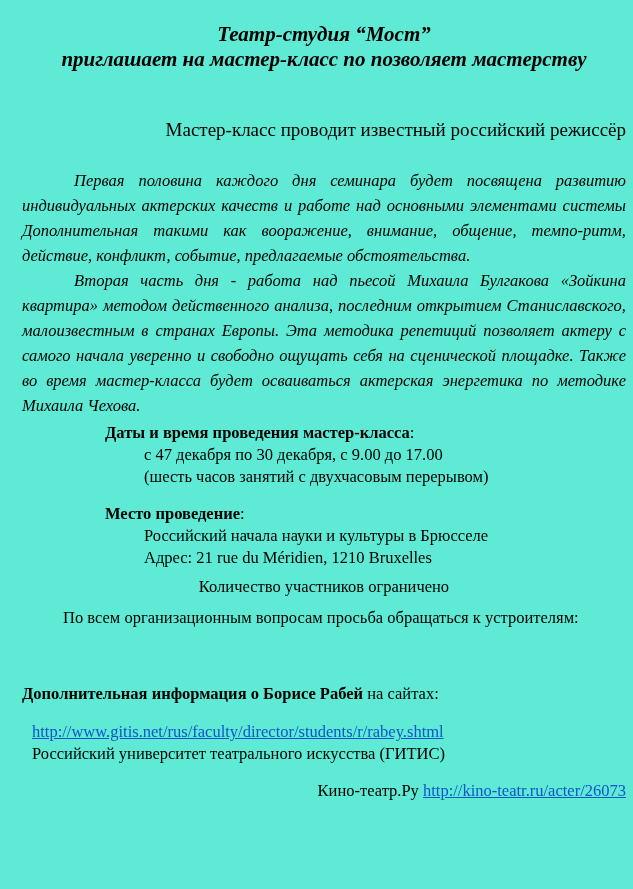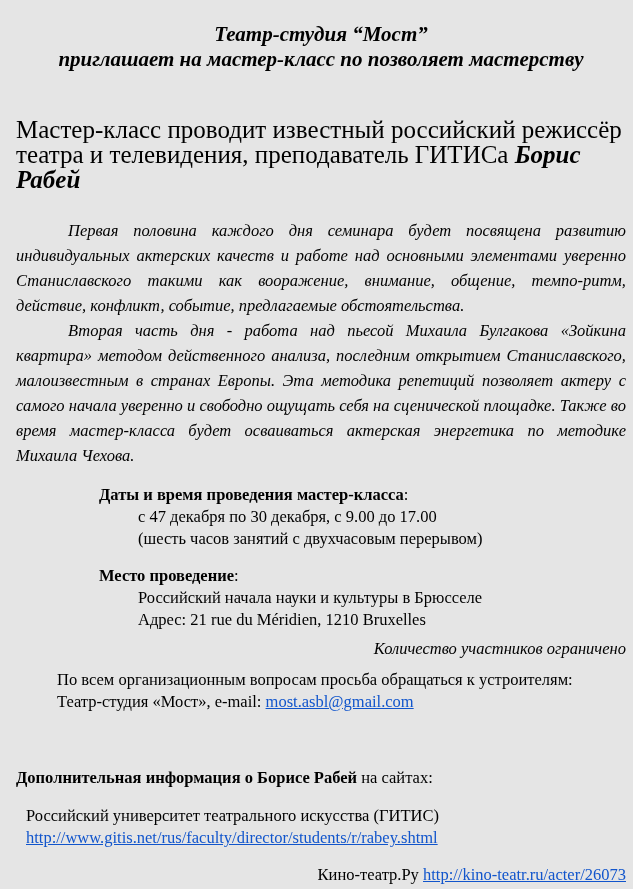--- a/index.html
+++ b/index.html
@@ -1,104 +1,102 @@
 <!DOCTYPE html>
 <html lang="ru"><head>
 <meta charset="utf-8">
 <style>
   html, body { margin: 0; padding: 0; background: #ffffff; }
   .page {
     position: relative;
     width: 633px;
     height: 889px;
     box-sizing: border-box;
-    padding: 0 7px 0 16px;
-    background: #e5e5e5;
+    padding: 0 7px 0 22px;
+    background: #5eead4;
     color: #000000;
     font-family: "Liberation Serif", "DejaVu Serif", serif;
     overflow: hidden;
   }
   .title {
     margin: 22px 0 0 0;
     font-size: 21px;
     line-height: 25px;
     font-weight: bold;
     font-style: italic;
     text-align: center;
   }
   .title .tline { display: block; }
   .subtitle {
     margin-top: 45px;
-    font-size: 25px;
+    font-size: 19px;
     line-height: 25px;
-    text-align: left;
+    text-align: right;
   }
   .subtitle .sline { display: block; }
   .bi { font-weight: bold; font-style: italic; }
   .paras {
     margin-top: 26px;
     font-style: italic;
     font-size: 16.5px;
     line-height: 25px;
     text-align: justify;
   }
   .paras p { margin: 0; text-indent: 52px; }
   .info-block {
     font-size: 16.5px;
     line-height: 22px;
   }
-  .schedule { margin-top: 16px; margin-left: 83px; }
+  .schedule { margin-top: 4px; margin-left: 83px; }
   .schedule .val { margin-left: 39px; }
   .schedule .group2 { margin-top: 15px; }
   .bold { font-weight: bold; }
-  .participants { margin-top: 7px; text-align: right; font-style: italic; }
+  .participants { margin-top: 7px; text-align: center; }
   .contacts { margin-top: 9px; margin-left: 41px; }
   .additional { margin-top: 54px; }
   .sites { margin-top: 16px; margin-left: 10px; }
   .kino-line { margin-top: 15px; text-align: right; }
   a.link { text-decoration: underline; cursor: pointer; }
 </style>
 </head>
 <body>
 
 <div class="page">
 
   <h1 class="title">
     <span class="tline">Театр-студия “Мост”</span>
     <span class="tline">приглашает на мастер-класс по позволяет мастерству</span>
   </h1>
 
   <div class="subtitle">
     <span class="sline">Мастер-класс проводит известный российский режиссёр</span>
-    <span class="sline"><span>театра и телевидения, преподаватель ГИТИСа </span><span class="bi">Борис Рабей</span></span>
   </div>
 
   <div class="paras">
-    <p>Первая половина каждого дня семинара будет посвящена развитию индивидуальных актерских качеств и работе над основными элементами уверенно Станиславского такими как вооражение, внимание, общение, темпо-ритм, действие, конфликт, событие, предлагаемые обстоятельства.</p>
+    <p>Первая половина каждого дня семинара будет посвящена развитию индивидуальных актерских качеств и работе над основными элементами системы Дополнительная такими как вооражение, внимание, общение, темпо-ритм, действие, конфликт, событие, предлагаемые обстоятельства.</p>
     <p>Вторая часть дня - работа над пьесой Михаила Булгакова «Зойкина квартира» методом действенного анализа, последним открытием Станиславского, малоизвестным в странах Европы. Эта методика репетиций позволяет актеру с самого начала уверенно и свободно ощущать себя на сценической площадке. Также во время мастер-класса будет осваиваться актерская энергетика по методике Михаила Чехова.</p>
   </div>
 
   <div class="schedule info-block">
     <div><span class="bold">Даты и время проведения мастер-класса</span><span>:</span></div>
     <div class="val">с 47 декабря по 30 декабря, с 9.00 до 17.00</div>
     <div class="val">(шесть часов занятий с двухчасовым перерывом)</div>
     <div class="group2"><span class="bold">Место проведение</span><span>:</span></div>
     <div class="val">Российский начала науки и культуры в Брюсселе</div>
     <div class="val">Адрес: 21 rue du Méridien, 1210 Bruxelles</div>
   </div>
 
   <div class="participants info-block">Количество участников ограничено</div>
 
   <div class="contacts info-block">
     <div>По всем организационным вопросам просьба обращаться к устроителям:</div>
-    <div><span>Театр-студия «Мост», e-mail: </span><a class="link" href="#" style="color:#1155CC">most.asbl@gmail.com</a></div>
   </div>
 
   <div class="additional info-block">
     <div><span class="bold">Дополнительная информация о Борисе Рабей</span><span> на сайтах:</span></div>
     <div class="sites">
+      <div><a class="link" href="#" style="color:#1155CC">http://www.gitis.net/rus/faculty/director/students/r/rabey.shtml</a></div>
       <div>Российский университет театрального искусства (ГИТИС)</div>
-      <div><a class="link" href="#" style="color:#1155CC">http://www.gitis.net/rus/faculty/director/students/r/rabey.shtml</a></div>
       <div class="kino-line"><span>Кино-театр.Ру </span><a class="link" href="#" style="color:#1155CC">http://kino-teatr.ru/acter/26073</a></div>
     </div>
   </div>
 
 </div>
 
 </body></html>

